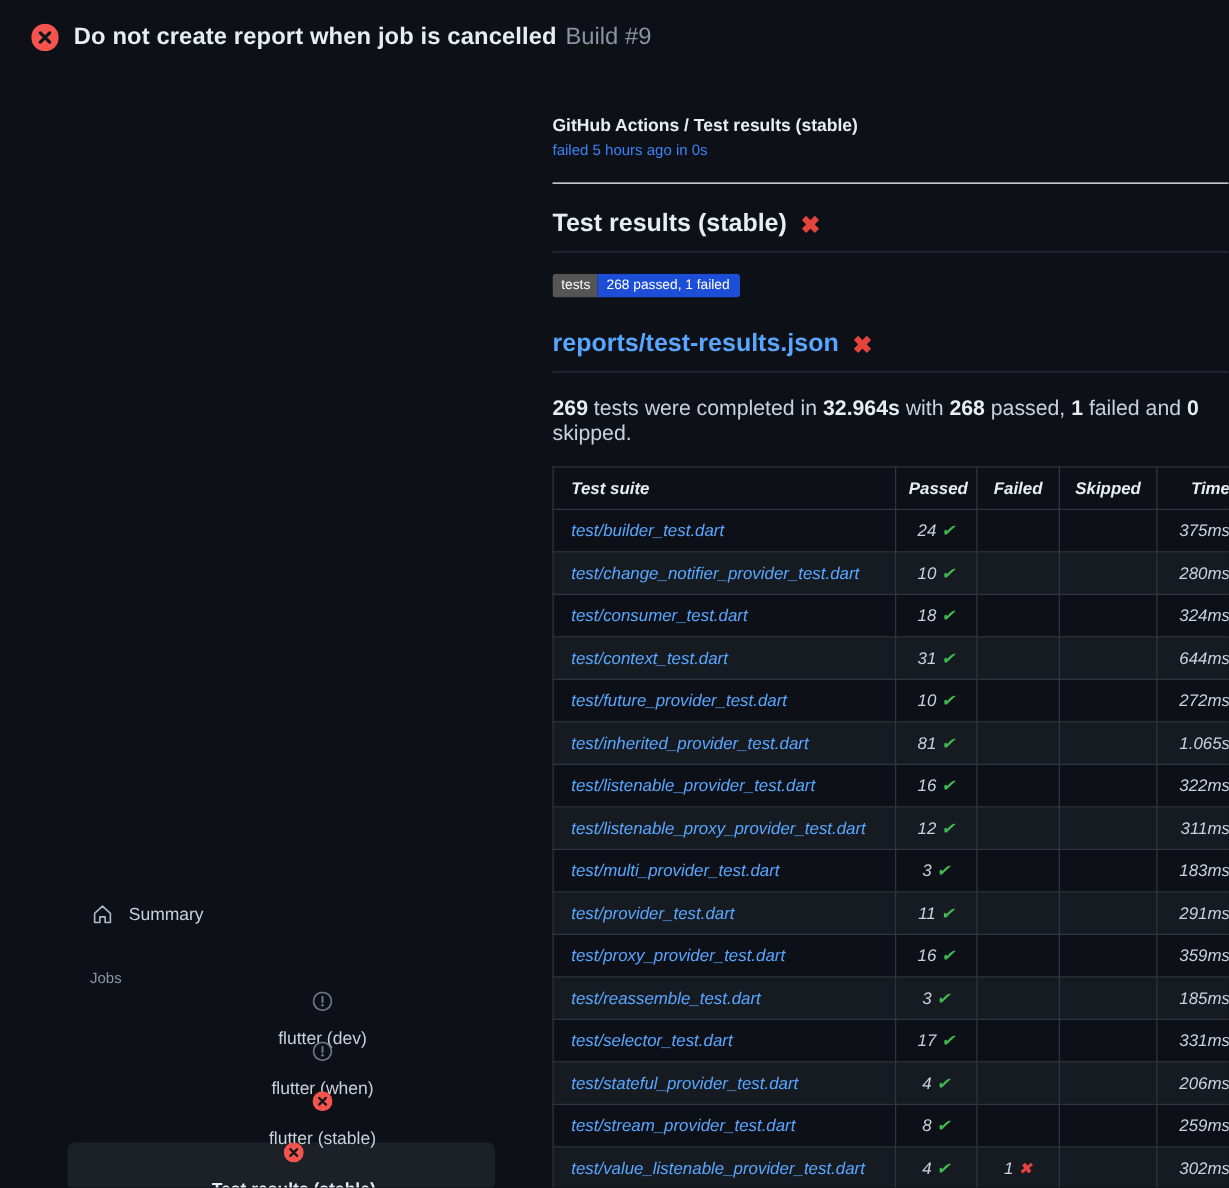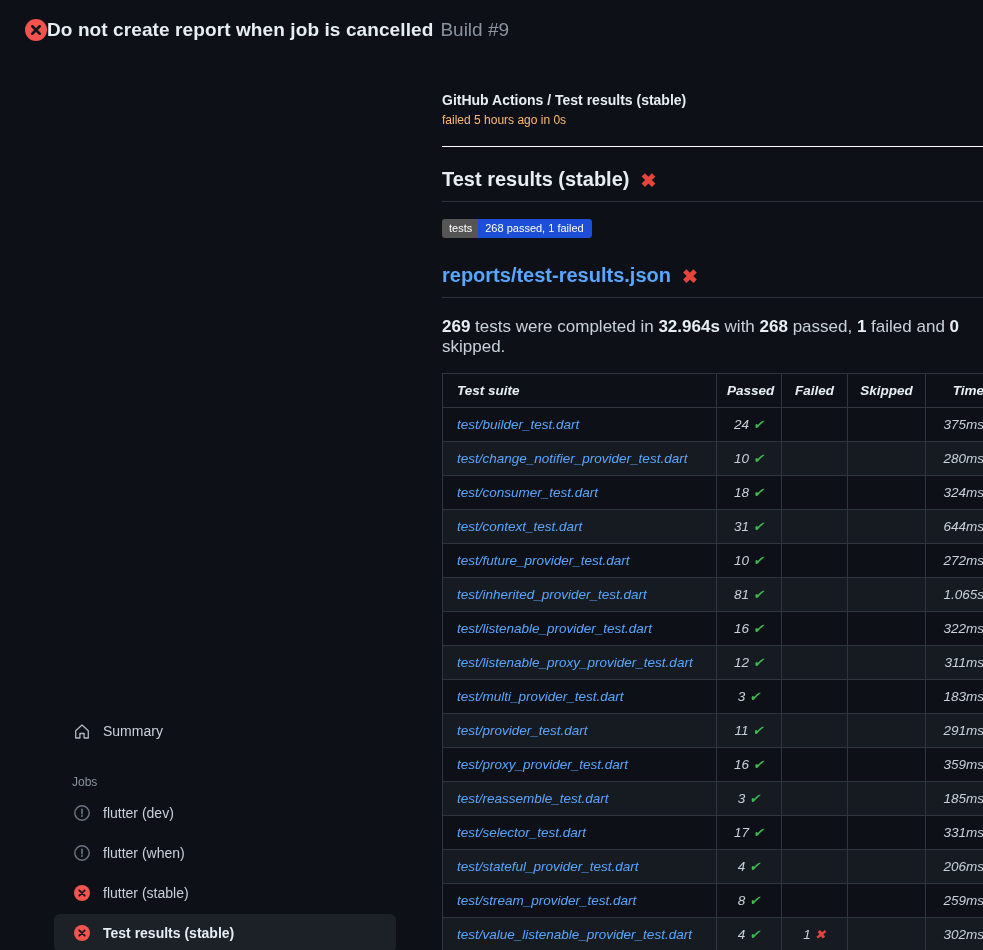--- a/index.html
+++ b/index.html
@@ -6,42 +6,42 @@
   html, body { width: 983px; height: 950px; }
   body {
     background: #0d1117;
     color: #c9d1d9;
     font-family: "Liberation Sans", sans-serif;
     overflow: hidden;
   }
   
   .top-header { display: flex; align-items: center; padding: 16px 24px 12px 25px; height: 56px; }
   .fail-circle-lg { width: 22px; height: 22px; flex: none; }
-  .top-title { font-size: 19px; font-weight: 700; color: #e6edf3; letter-spacing: .1px; }
+  .top-title { font-size: 19px; font-weight: 700; color: #e6edf3; margin-left: 12px; letter-spacing: .1px; }
   .top-build { font-size: 19px; font-weight: 400; color: #8b949e; margin-left: 7px; }
 
   
   .layout { display: flex; align-items: flex-end; padding-left: 44px; }
   .sidebar { width: 398px; flex: none; padding-top: 18px; }
   .main { flex: 1; padding-top: 36px; min-width: 0; }
 
   
   .summary-item { display: flex; align-items: center; gap: 13px; padding: 9px 0 9px 30px; font-size: 14px; color: #c9d1d9; cursor: pointer; }
   .jobs-label { margin: 27px 0 4px 28px; font-size: 12px; color: #8b949e; }
-  .job-item { display: flex; align-items: center; gap: 13px; height: 40px; padding-left: 30px; font-size: 14px; color: #c9d1d9; cursor: pointer; }
+  .job-item { display: flex; align-items: center; gap: 13px; height: 40px; padding-left: 30px; font-size: 14px; color: #c9d1d9; cursor: pointer; flex-direction: column; }
   .job-item.selected {
     margin-left: 10px; width: 342px; padding-left: 20px;
     background: #1c2128; border-radius: 6px; height: 38px; margin-top: 1px;
     font-weight: 700; color: #e6edf3;
   }
   .job-icon { width: 16px; height: 16px; flex: none; display: inline-flex; }
 
   
   .workflow-title { font-size: 14px; font-weight: 700; color: #e6edf3; }
-  .run-meta { font-size: 12px; color: #fdba74; margin-top: 5px; }
+  .run-meta { font-size: 12px; color: #3b82f6; margin-top: 5px; }
   .rule { border-bottom: 1px solid #ffffff; padding-bottom: 19px; }
 
   h2.section-heading {
     margin-top: 21px; font-size: 20px; font-weight: 700; color: #e6edf3;
     display: flex; align-items: center; gap: 11px;
     padding-bottom: 10px; border-bottom: 1px solid #2b313a;
   }
   h2.report-heading { margin-top: 26px; color: #58a6ff; }
   h2.report-heading .heading-text { cursor: pointer; }
   .cross-mark { color: #e5443c; font-size: 19px; font-weight: 700; line-height: 1; transform: translateY(1px); }

